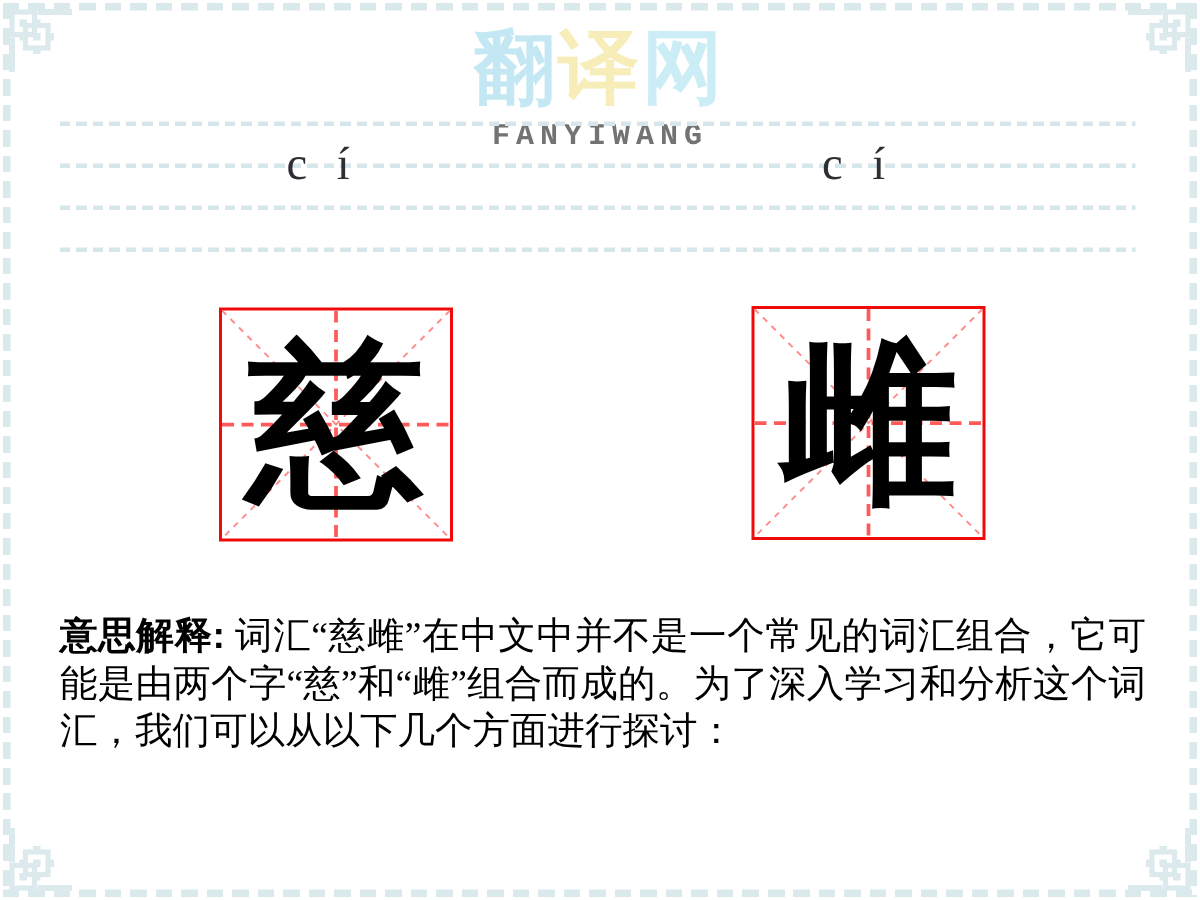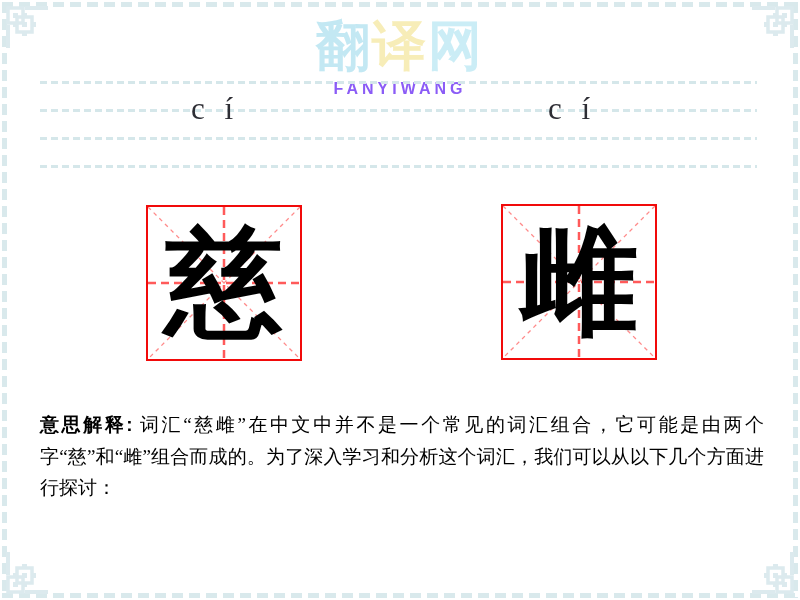--- a/index.html
+++ b/index.html
@@ -25,22 +25,22 @@
   
   .watermark{
     position:absolute;top:8px;left:0;right:0;text-align:center;
     pointer-events:none;user-select:none;
   }
   .wm-chars{font-size:54px;font-weight:bold;line-height:1.4;letter-spacing:2px;
     font-family:"Liberation Sans","DejaVu Sans",sans-serif;}
   .wm-c1{color:#c3e8f3;}
   .wm-c2{color:#f7edb8;}
   .wm-c3{color:#cbedf6;}
-  .wm-sub{font-size:16px;font-weight:bold;letter-spacing:4px;color:#8b5cf6;
-    margin-top:-4px;font-family:Liberation Sans, sans-serif;}
+  .wm-sub{font-size:20px;font-weight:bold;letter-spacing:4px;color:#737373;
+    margin-top:-4px;font-family:Liberation Mono, monospace;}
   
   .guide-line{position:absolute;left:40px;width:717px;height:3px;
     background:repeating-linear-gradient(90deg,#d5e7ea 0 7px,transparent 7px 11px);}
   .gl-1{top:81px;} .gl-2{top:109px;} .gl-3{top:137px;} .gl-4{top:165px;}
   .pinyin{
     position:absolute;top:93px;height:50px;width:180px;text-align:center;
     font-size:31px;line-height:1;color:#2e2e35;letter-spacing:6px;
     font-family:"Liberation Serif","DejaVu Serif",serif;
   }
   .pinyin-1{left:125px;}
@@ -55,21 +55,21 @@
   .char-box svg{position:absolute;left:0;top:0;}
   .char-glyph{
     position:absolute;left:0;top:0;width:152px;height:152px;
     display:flex;align-items:center;justify-content:center;
     font-size:118px;font-weight:bold;color:#000;line-height:1;
     font-family:"Liberation Serif","DejaVu Serif",serif;
   }
   
   .explanation{
     position:absolute;left:40px;top:409px;width:724px;
-    font-size:19px;line-height:31.5px;color:#000;text-align:justify;
+    font-size:25px;line-height:31.5px;color:#000;text-align:justify;
     font-family:"Liberation Serif","DejaVu Serif",serif;
   }
   .explanation .label{font-weight:bold;font-family:"Liberation Sans","DejaVu Sans",sans-serif;}
 </style>
 </head>
 <body>
 
 <div class="page">
 
   <div class="frame-edge frame-top"></div>

